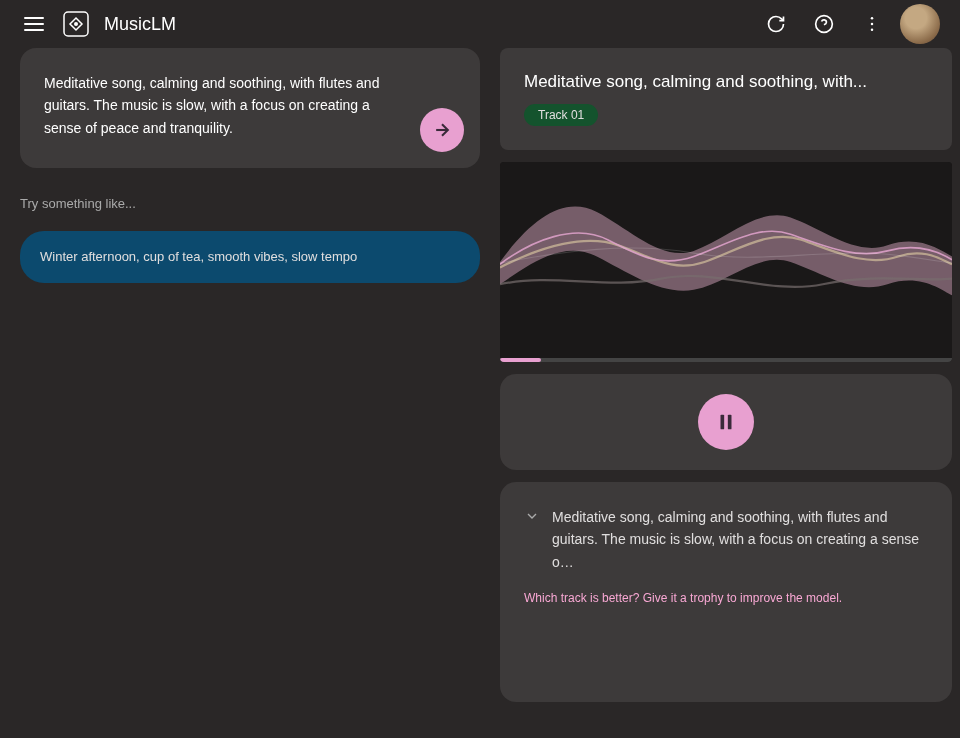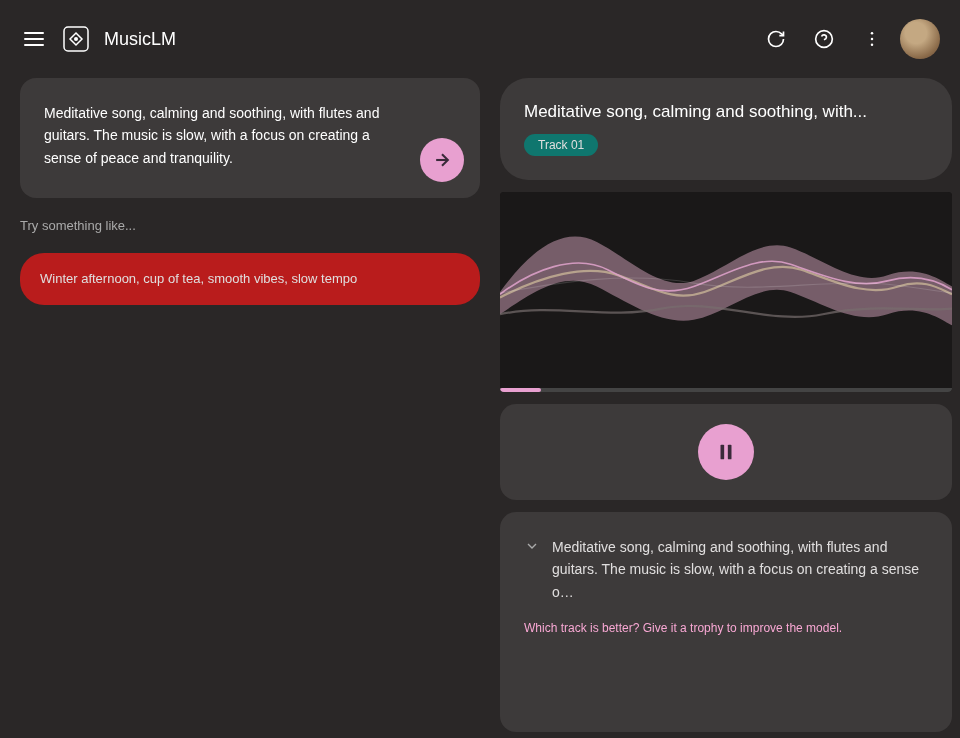--- a/index.html
+++ b/index.html
@@ -12,21 +12,21 @@
       height: 738px;
       overflow: hidden;
     }
 
     
     .header {
       display: flex;
       align-items: center;
       justify-content: space-between;
       padding: 12px 20px;
-      height: 78px;
+      height: 48px;
     }
 
     .header-left {
       display: flex;
       align-items: center;
       gap: 12px;
     }
 
     .menu-icon {
       cursor: pointer;
@@ -134,64 +134,64 @@
       align-items: center;
       justify-content: center;
       cursor: pointer;
       color: #3a2a3a;
       font-size: 20px;
     }
 
     .try-label {
       font-size: 13px;
       color: #aaa;
-      margin-top: 0;
+      margin-top: 8px;
     }
 
     .suggestion-list {
       display: flex;
       flex-direction: column;
       gap: 12px;
     }
 
     .suggestion-item {
-      background: #b91c1c;
+      background: #0c4a6e;
       border-radius: 24px;
       padding: 16px 20px;
       font-size: 13px;
       color: #e0dede;
       cursor: pointer;
       line-height: 1.5;
     }
 
     
     .right-panel {
       flex: 1;
       display: flex;
       flex-direction: column;
       gap: 12px;
     }
 
     
     .song-card {
       background: #3d3a3a;
-      border-radius: 28px;
+      border-radius: 8px;
       padding: 24px;
     }
 
     .song-title {
       font-size: 17px;
       font-weight: 500;
       color: #ffffff;
       margin-bottom: 12px;
     }
 
     .track-badge {
       display: inline-block;
-      background: #0f766e;
+      background: #14532d;
       border-radius: 12px;
       padding: 4px 14px;
       font-size: 12px;
       color: #e0dede;
     }
 
     
     .waveform-card {
       background: #1a1818;
       border-radius: 0;

